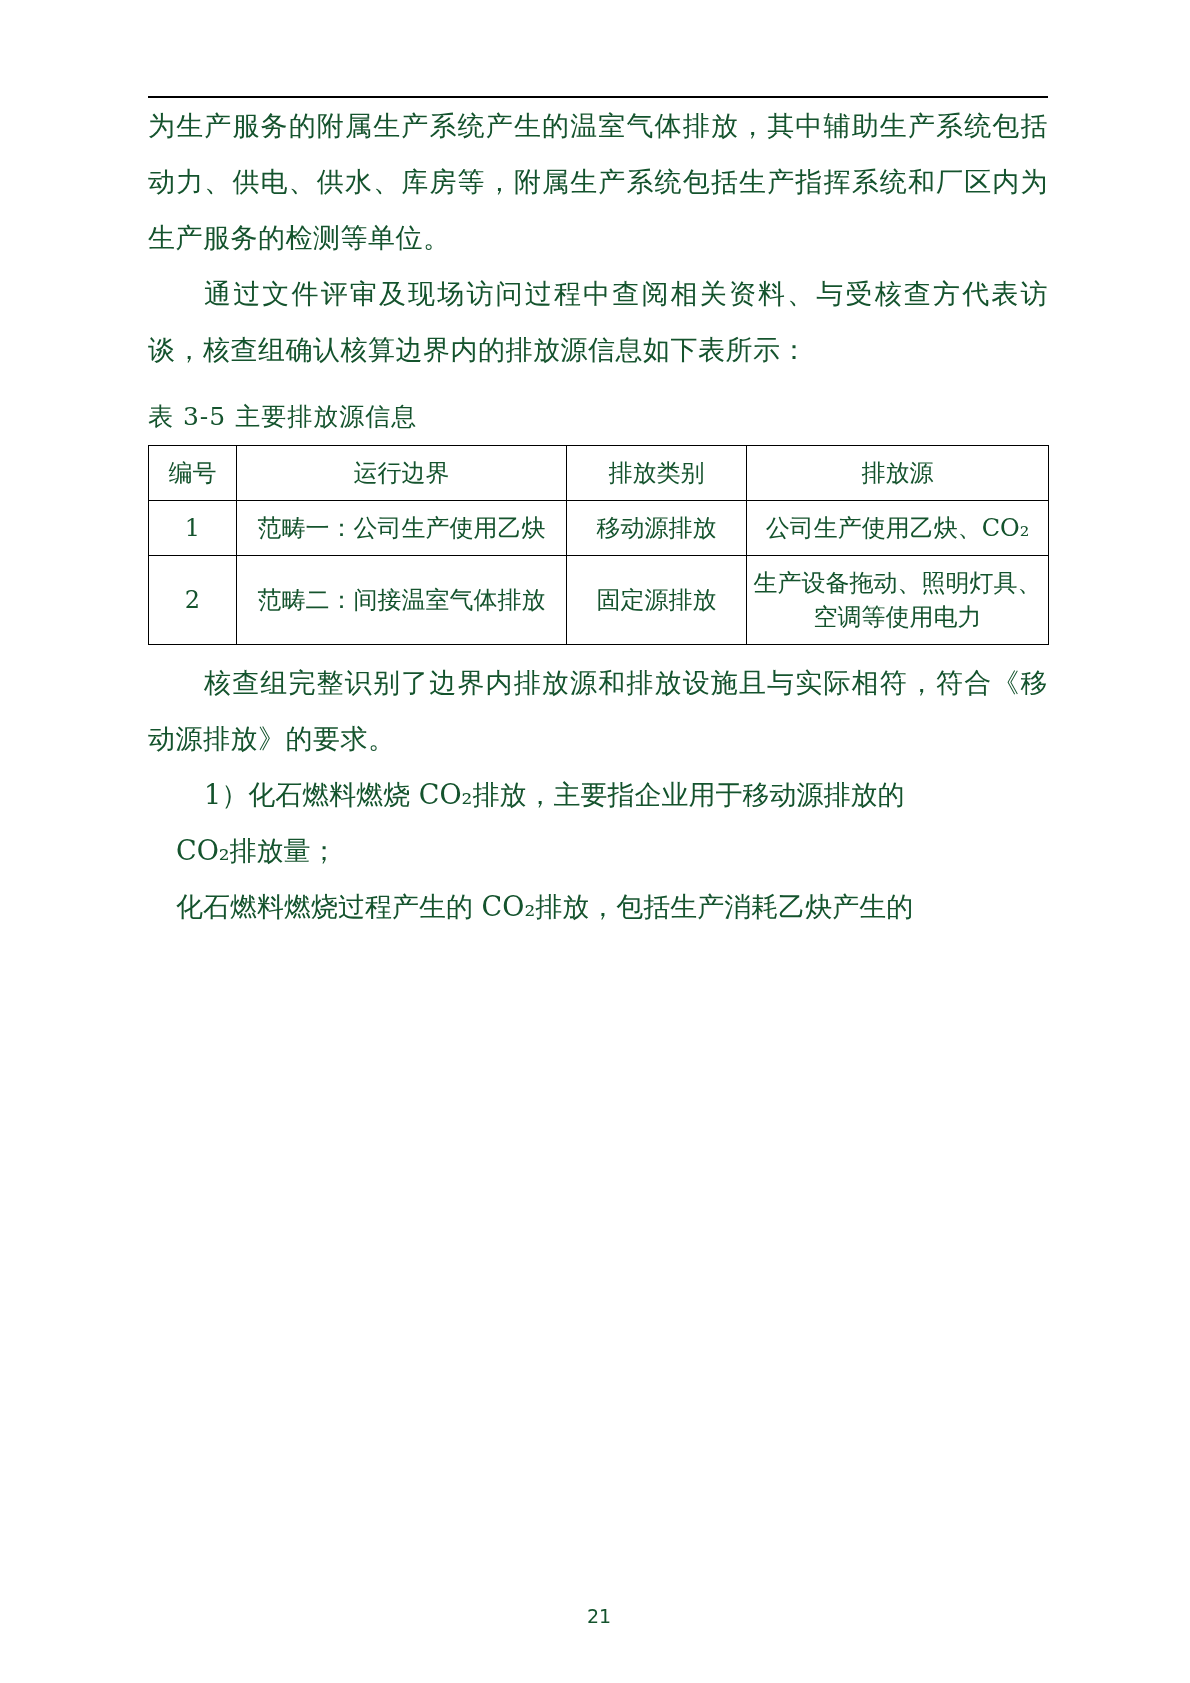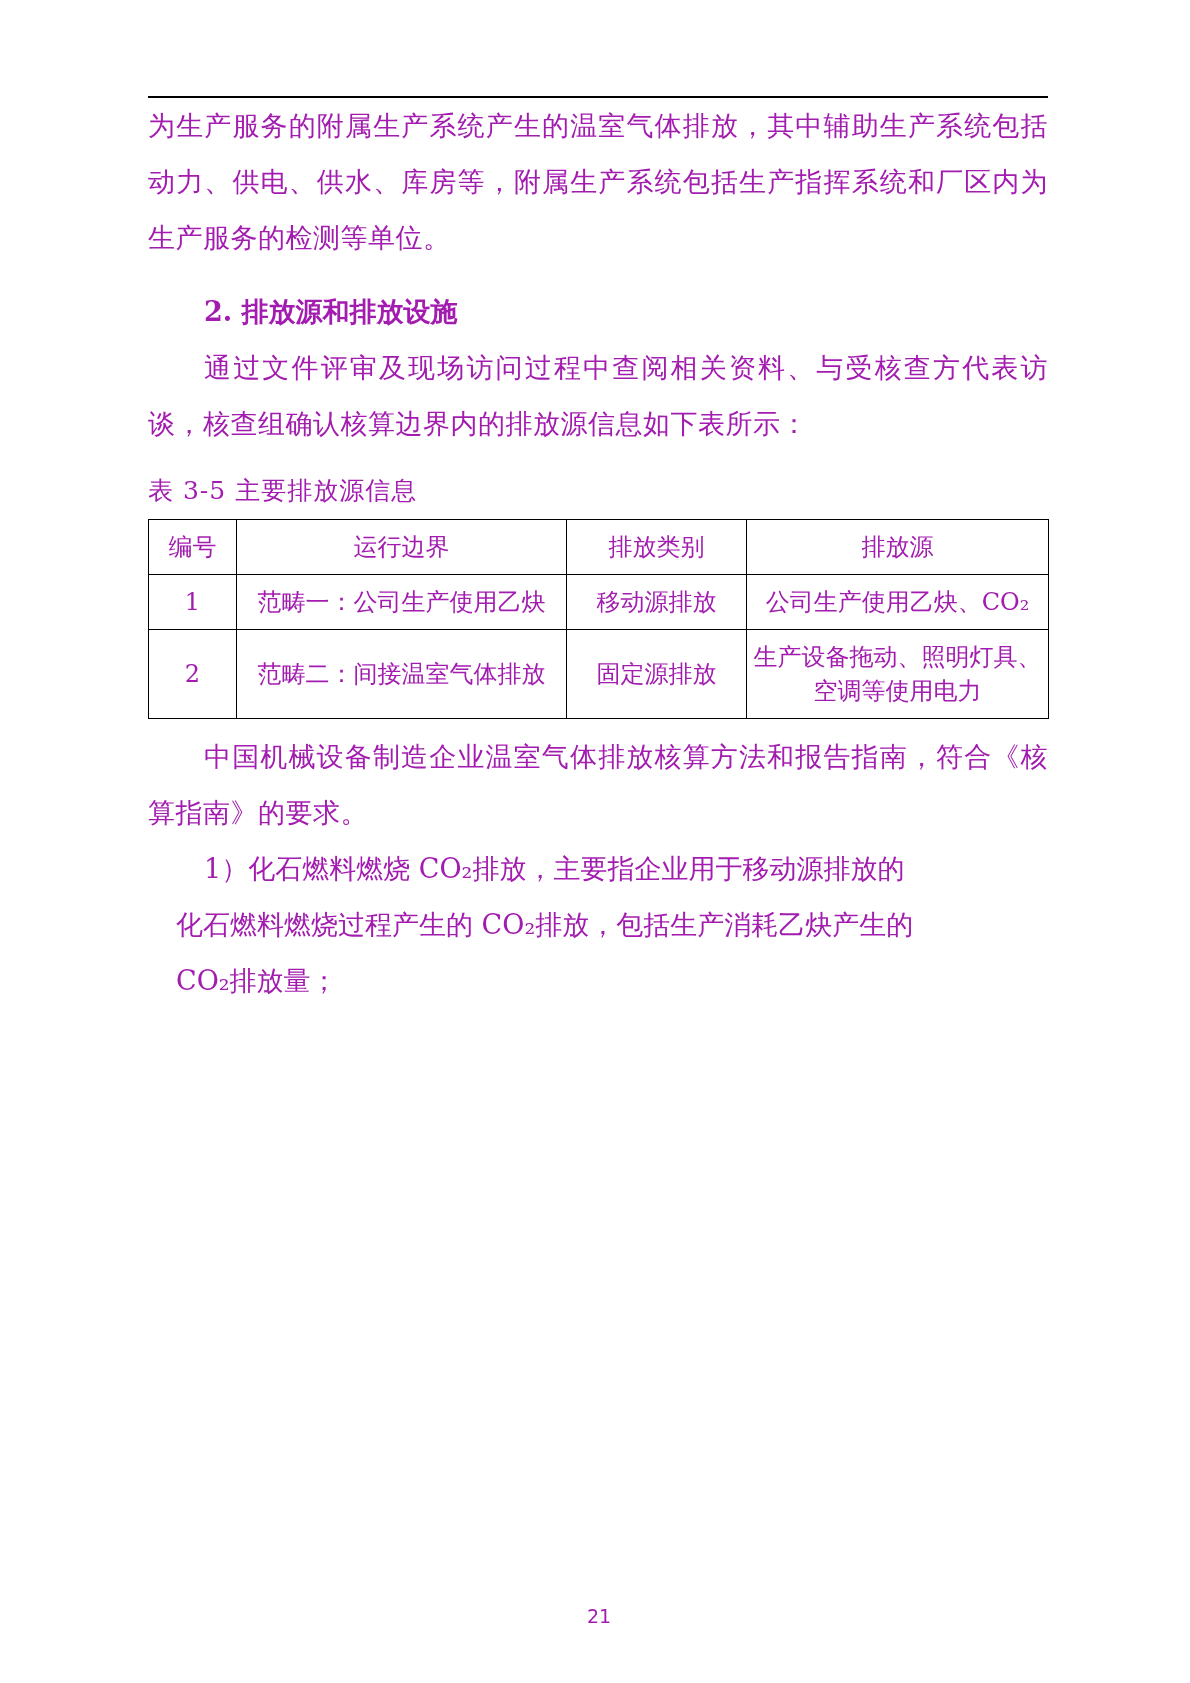--- a/index.html
+++ b/index.html
@@ -7,21 +7,21 @@
     padding: 0;
     background: #ffffff;
   }
   .page {
     width: 1190px;
     height: 1683px;
     position: relative;
     background: #ffffff;
     box-sizing: border-box;
     font-family: "DejaVu Serif", "Liberation Serif", serif;
-    color: #a21caf;
+    color: #14532d;
   }
   .content {
     position: absolute;
     left: 148px;
     top: 96px;
     width: 900px;
   }
   .header-rule {
     border-top: 2px solid #000;
     width: 900px;
@@ -108,21 +108,20 @@
 <body>
 
 <div class="page">
 
   <div class="content">
 
     <div class="header-rule"></div>
 
     <p class="body-text first-para">为生产服务的附属生产系统产生的温室气体排放，其中辅助生产系统包括动力、供电、供水、库房等，附属生产系统包括生产指挥系统和厂区内为生产服务的检测等单位。</p>
 
-    <h2 class="section-head">2. 排放源和排放设施</h2>
 
     <p class="body-text indent">通过文件评审及现场访问过程中查阅相关资料、与受核查方代表访谈，核查组确认核算边界内的排放源信息如下表所示：</p>
 
     <div class="table-caption">表 3-5 主要排放源信息</div>
 
     <table class="emission-table">
       <colgroup>
         <col class="c0">
           <col class="c1">
           <col class="c2">
@@ -145,25 +144,25 @@
         </tr>
         <tr>
           <td>2</td>
           <td class="left-cell">范畴二：间接温室气体排放</td>
           <td>固定源排放</td>
           <td>生产设备拖动、照明灯具、空调等使用电力</td>
         </tr>
       </tbody>
     </table>
 
-    <p class="body-text indent">中国机械设备制造企业温室气体排放核算方法和报告指南，符合《核算指南》的要求。</p>
+    <p class="body-text indent">核查组完整识别了边界内排放源和排放设施且与实际相符，符合《移动源排放》的要求。</p>
 
 
 
     <p class="list-item">1）化石燃料燃烧 CO₂排放，主要指企业用于移动源排放的</p>
+    <p class="list-cont">CO₂排放量；</p>
     <p class="list-cont">化石燃料燃烧过程产生的 CO₂排放，包括生产消耗乙炔产生的</p>
-    <p class="list-cont">CO₂排放量；</p>
 
   </div>
 
   <div class="page-number">21</div>
 
 </div>
 
 </body></html>

